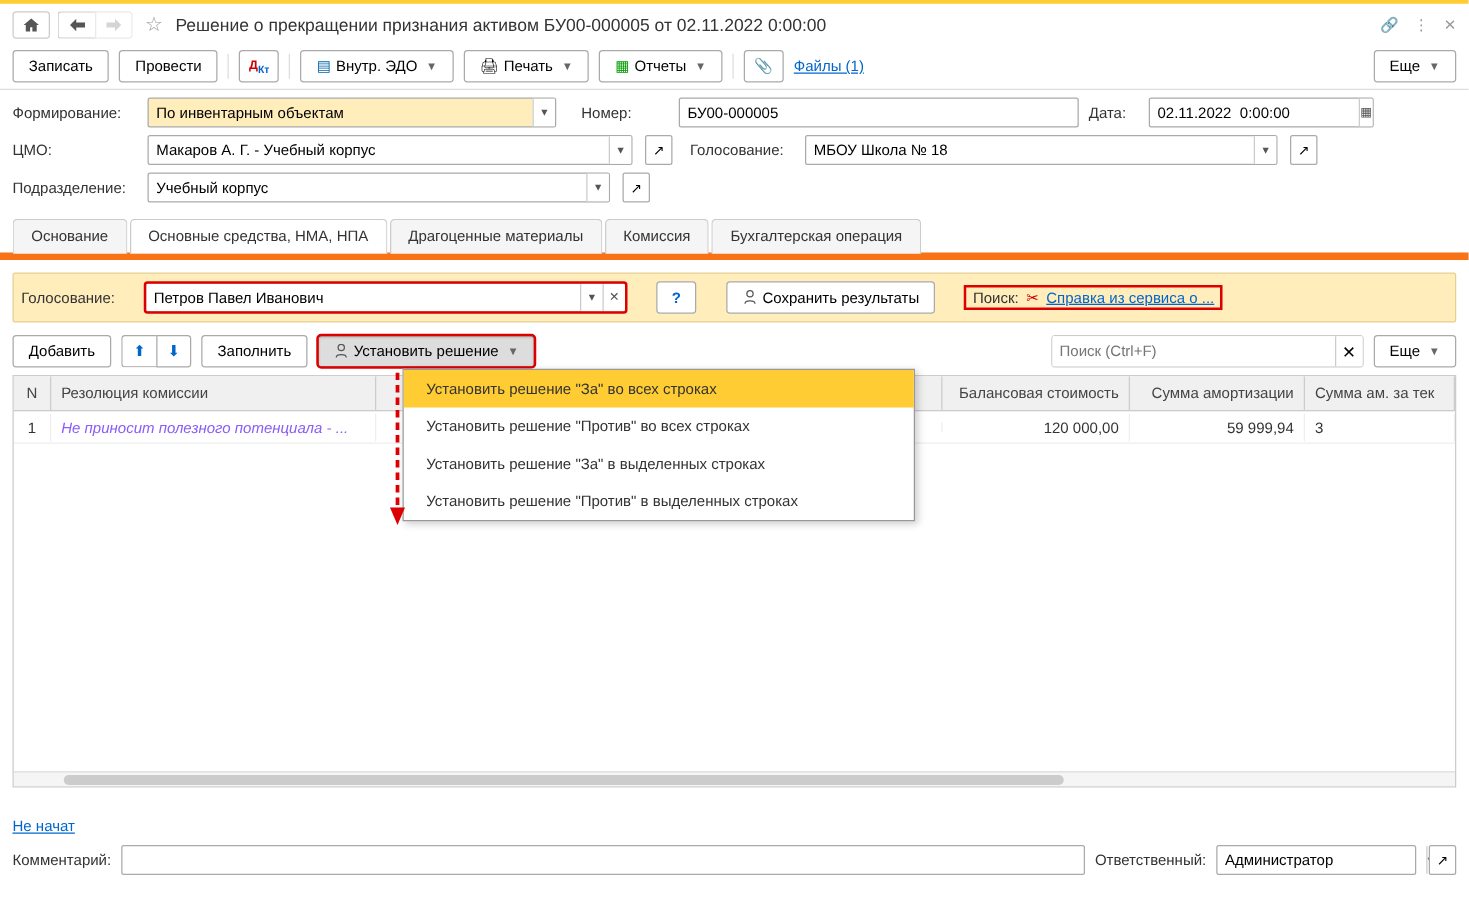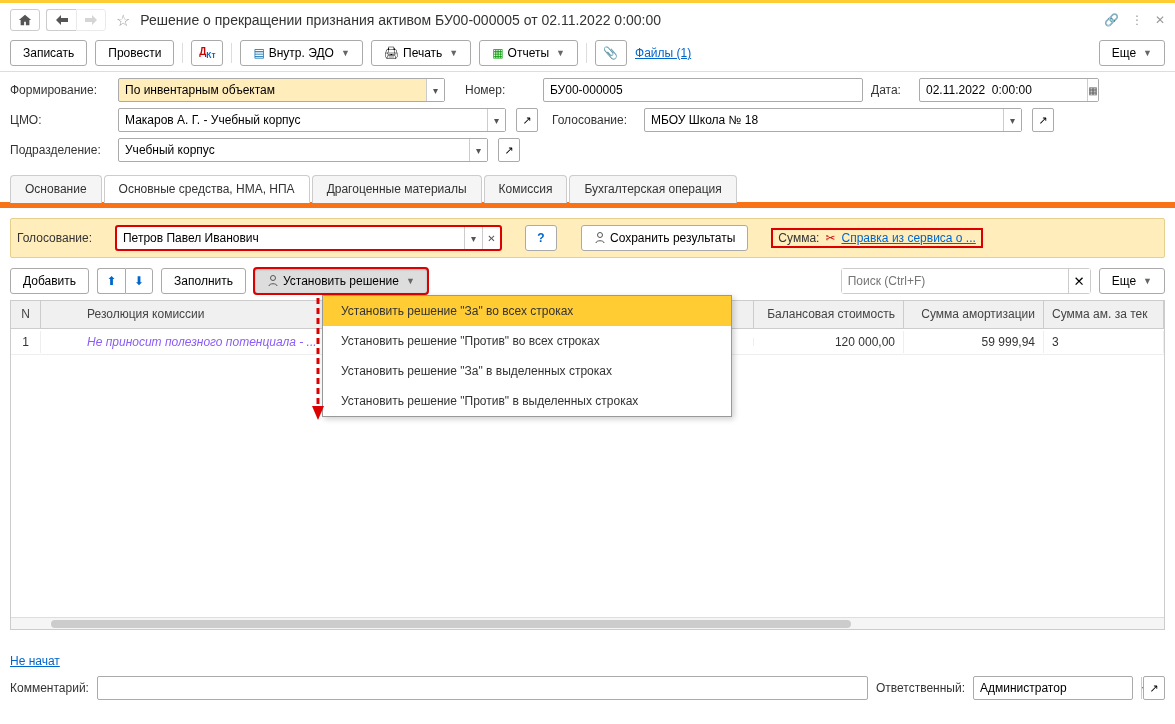--- a/index.html
+++ b/index.html
@@ -42,21 +42,21 @@
 .arrow-grp .btn:last-child { border-radius: 0 3px 3px 0; }
 .search-wrap { display: flex; border: 1px solid #ccc; border-radius: 3px; width: 250px; margin-left: auto; height: 26px; }
 .search-wrap input { border: none; flex: 1; padding: 0 6px; outline: none; font-size: 12px; }
 .search-wrap .clr { width: 22px; border: none; border-left: 1px solid #ccc; background: #fff; cursor: pointer; }
 .grid { border: 1px solid #ccc; height: 330px; position: relative; overflow: hidden; }
 .grid-head { display: flex; background: #f0f0f0; border-bottom: 1px solid #ccc; height: 28px; }
 .grid-head > div { border-right: 1px solid #ccc; padding: 6px 8px; font-size: 12px; color: #444; }
 .grid-row { display: flex; border-bottom: 1px solid #eee; height: 26px; align-items: center; }
 .grid-row > div { border-right: 1px solid #eee; padding: 4px 8px; font-size: 12px; }
 .col-n { width: 30px; text-align: center; }
-.col-res { width: 260px; margin-left: 38px; }
+.col-res { width: 260px; }
 .col-gap { flex: 1; }
 .col-bal { width: 150px; text-align: right; }
 .col-am1 { width: 140px; text-align: right; }
 .col-am2 { width: 120px; text-align: left; }
 .italic { font-style: italic; color: #8b5cf6; }
 .scroll-h { position: absolute; bottom: 0; left: 0; right: 0; height: 12px; background: #f5f5f5; border-top: 1px solid #ddd; }
 .scroll-thumb { position: absolute; left: 40px; width: 800px; height: 8px; top: 2px; background: #ccc; border-radius: 4px; }
 .dropdown { position: absolute; top: 295px; left: 322px; width: 410px; background: #fff; border: 1px solid #999; box-shadow: 2px 2px 6px rgba(0,0,0,0.2); z-index: 100; }
 .dd-item { padding: 8px 18px; cursor: pointer; font-size: 12px; }
 .dd-item.sel { background: #ffcc33; }
@@ -189,21 +189,21 @@
     </div>
     <button class="btn icon-only" style="color:#06c;font-weight:bold">?</button>
     <button class="btn">
         <svg width="12" height="12">
           <circle cx="6" cy="3" r="2.5" fill="none" stroke="#555"></circle>
           <path d="M2 11c0-3 8-3 8 0" fill="none" stroke="#555"></path>
         </svg>
         <span>Сохранить результаты</span>
       </button>
     <div class="hl-red" style="display:flex;align-items:center;gap:6px;padding:2px 6px">
-      <span>Сумма:</span>
+      <span>Поиск:</span>
       <span style="color:#c00">✂</span>
       <span class="link">Справка из сервиса о ...</span>
     </div>
   </div>
 
   <div class="tbl-tools">
     <button class="btn">Добавить</button>
     <div class="arrow-grp">
       <button class="btn" style="color:#06c">⬆</button>
       <button class="btn" style="color:#06c">⬇</button>

